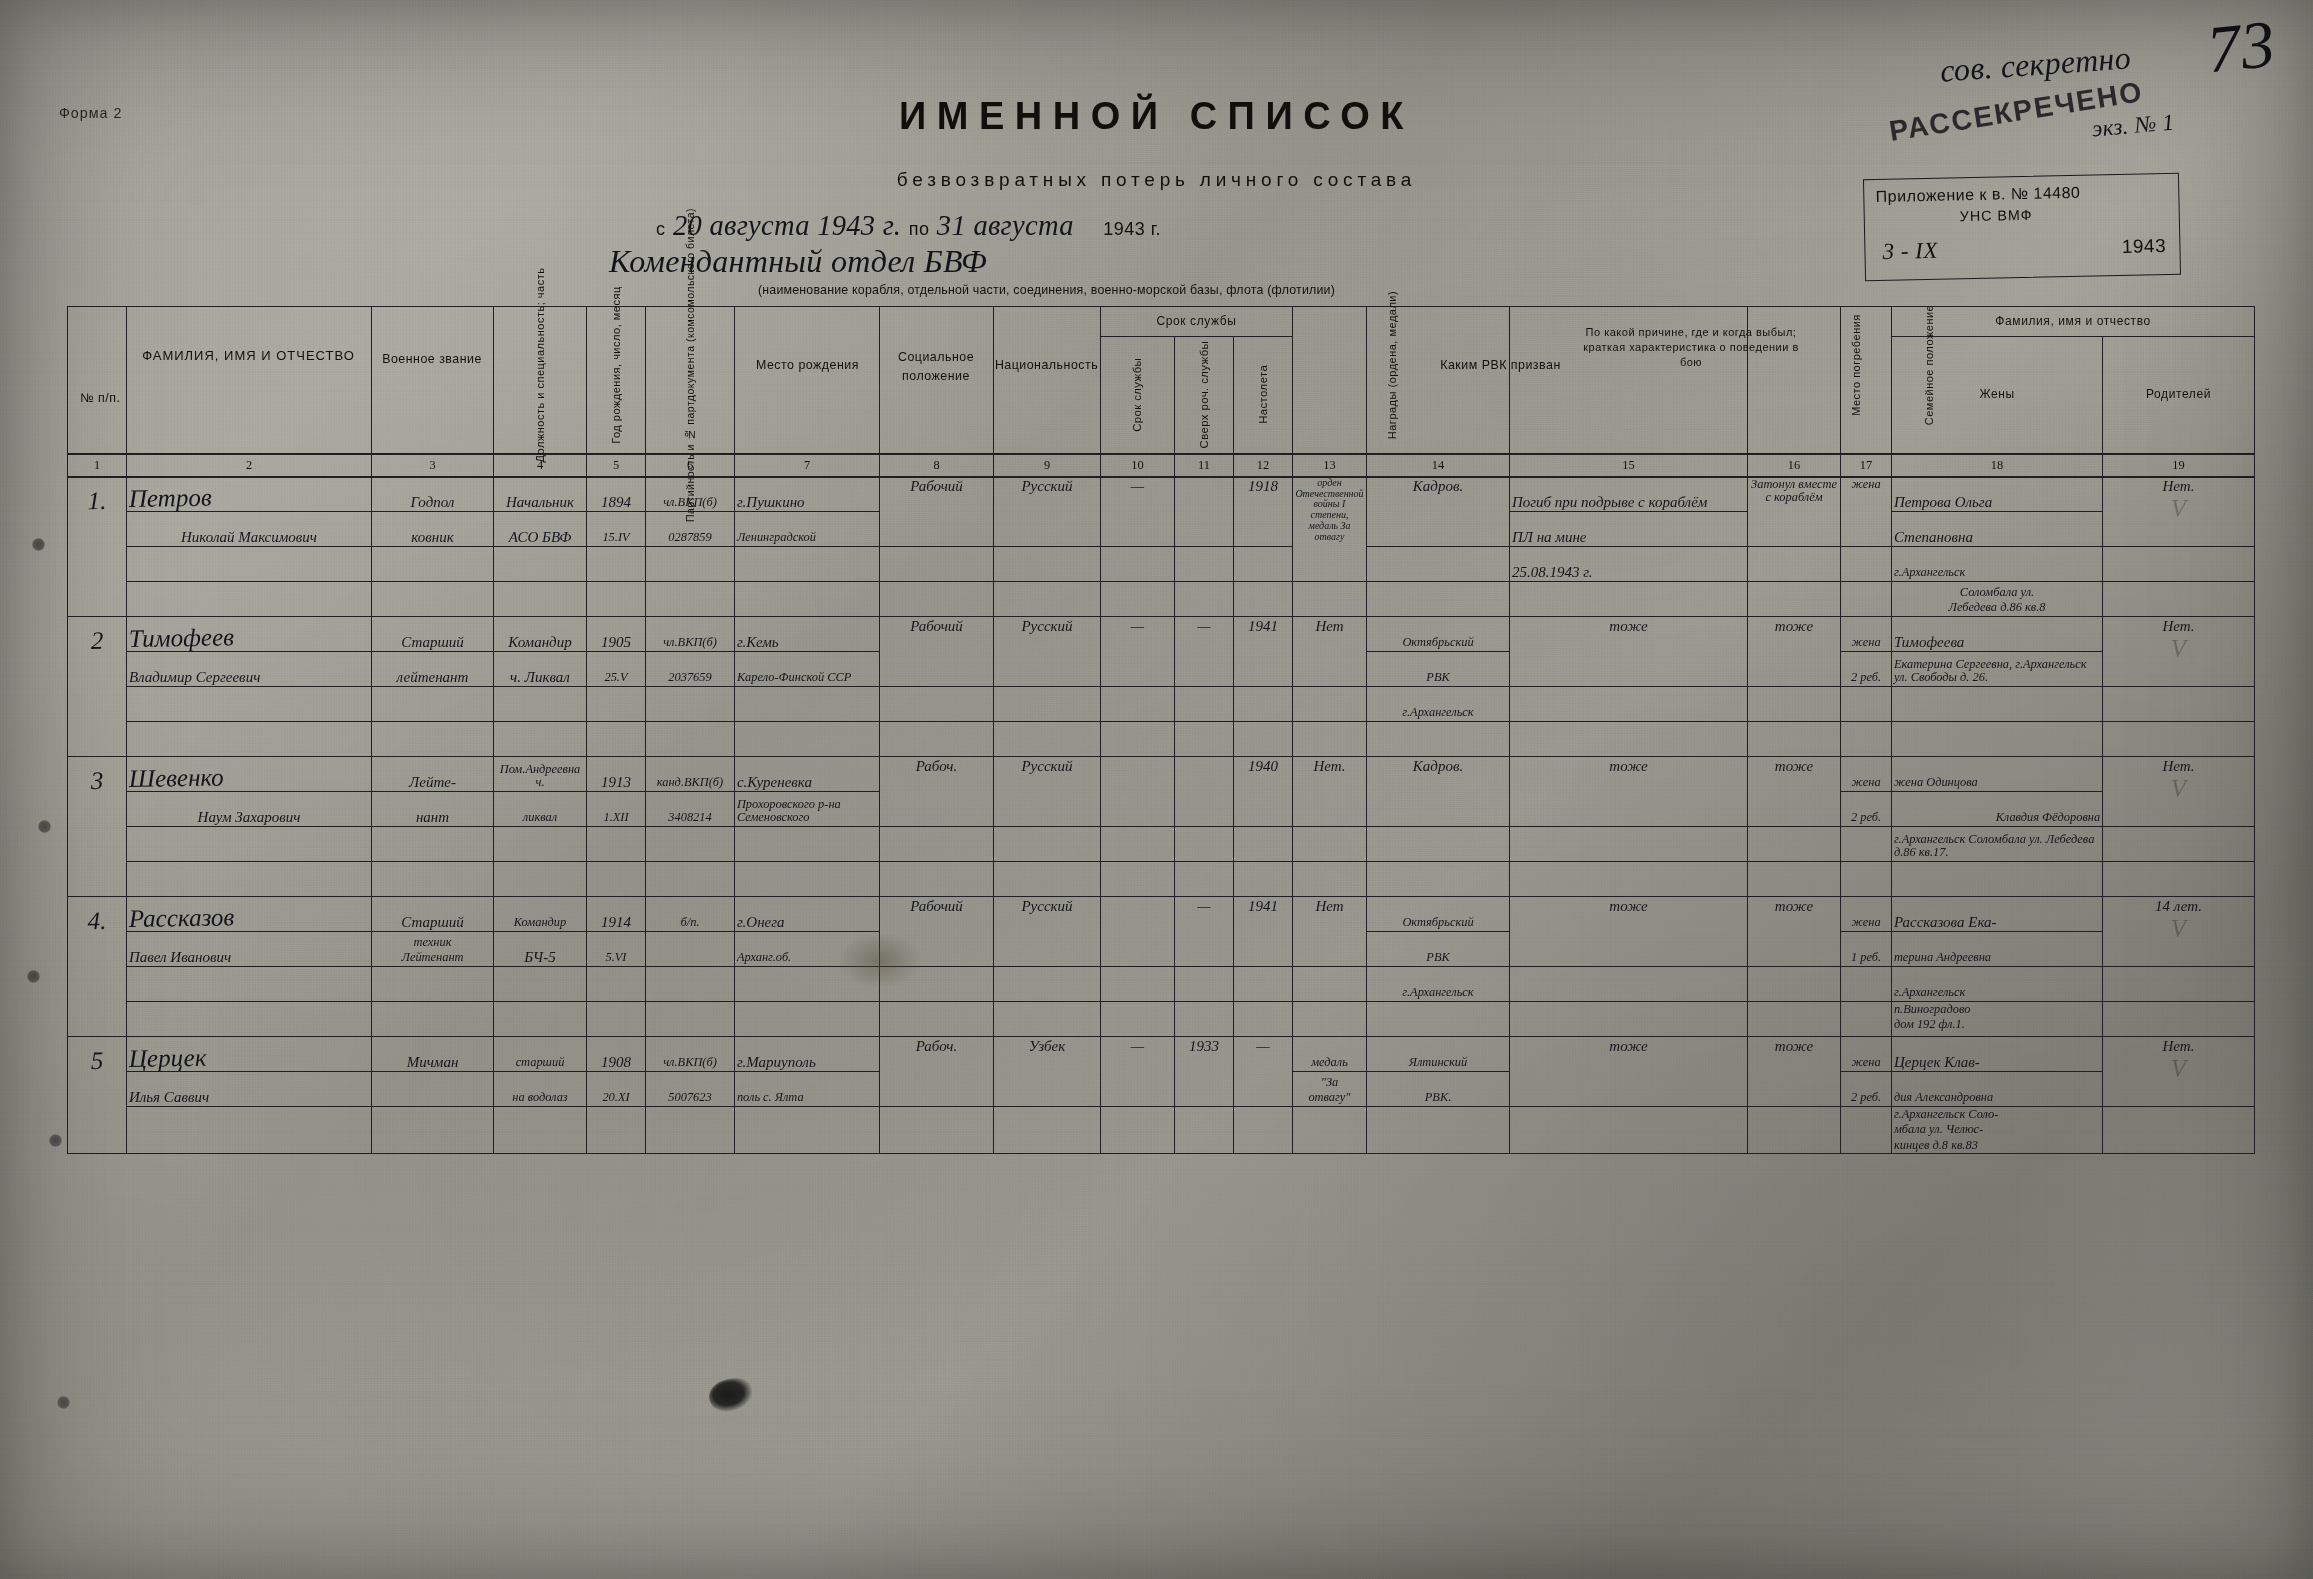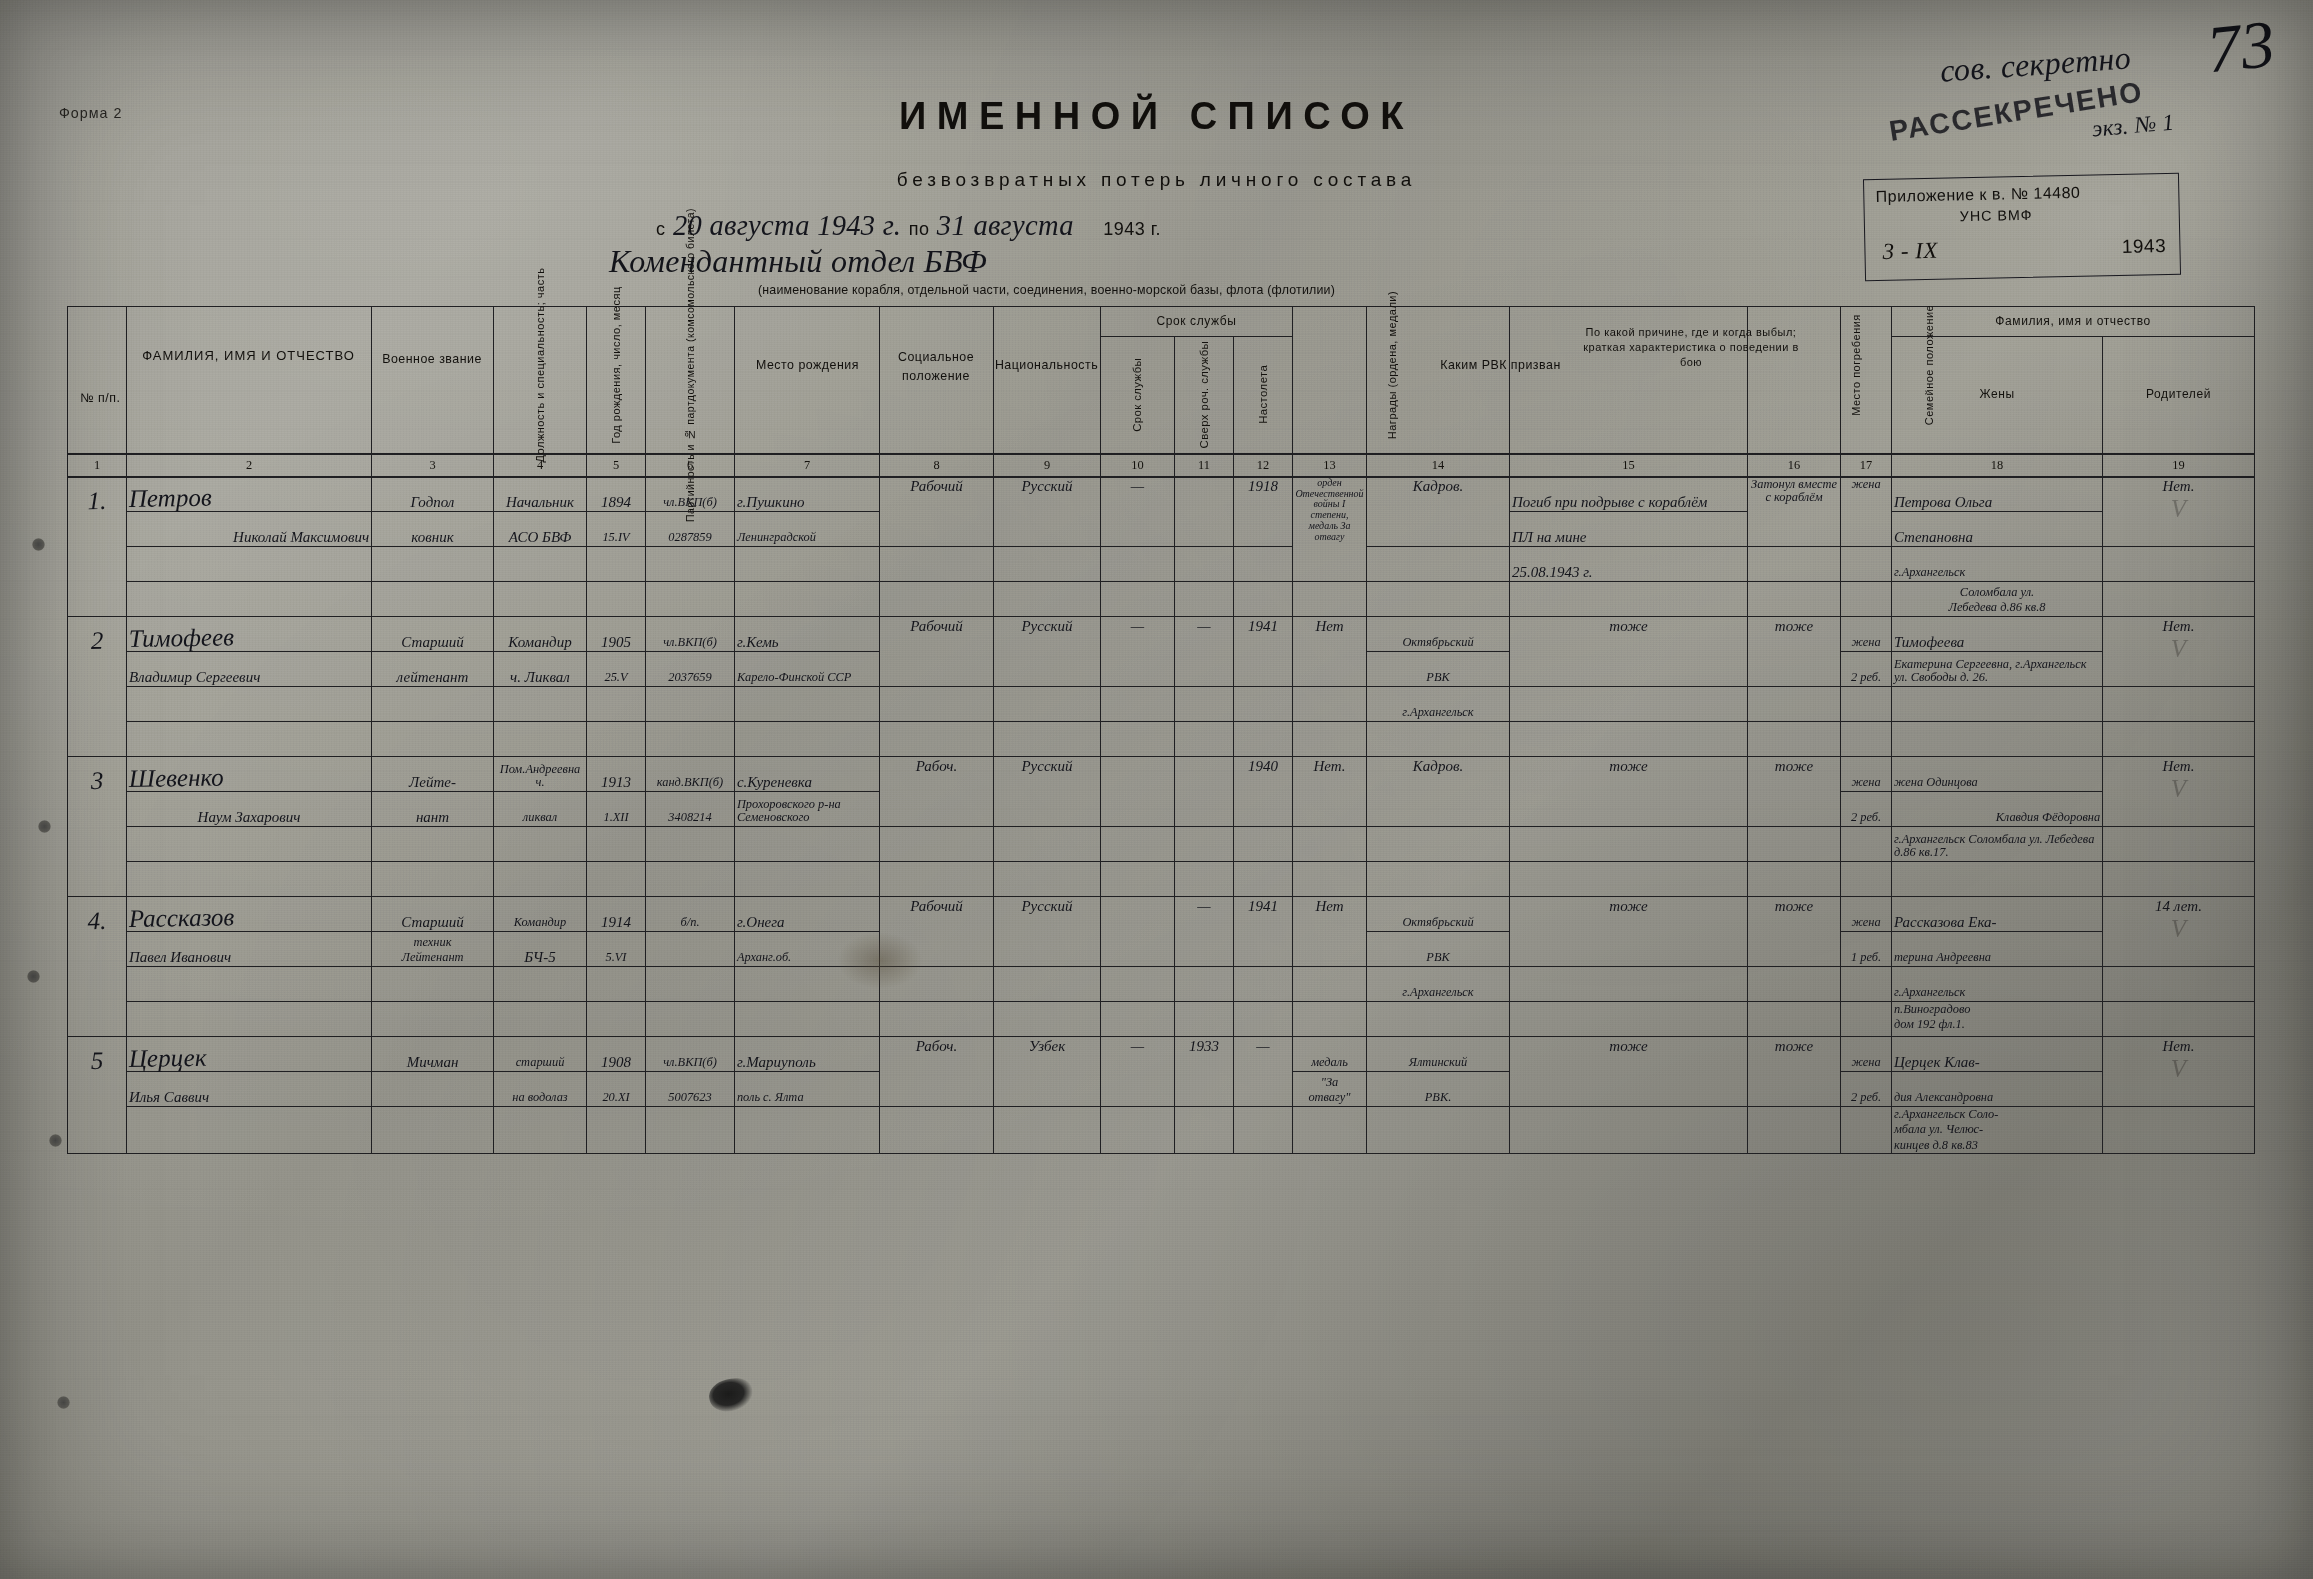--- a/index.html
+++ b/index.html
@@ -505,21 +505,21 @@
             </td>
           <td style="vertical-align:bottom; text-align:left">
               <span class="hw m">Петрова Ольга</span>
             </td>
           <td rowspan="2" style="vertical-align:top">
             <span class="hw m">Нет.</span>
             <span class="check">V</span>
           </td>
         </tr>
         <tr class="data">
-          <td style="vertical-align:bottom; text-align:right">
+          <td style="vertical-align:bottom; text-align:center">
               <span class="hw m">Николай Максимович</span>
             </td>
           <td style="vertical-align:bottom">
               <span class="hw m">ковник</span>
             </td>
           <td style="vertical-align:bottom">
               <span class="hw m">АСО БВФ</span>
             </td>
           <td style="vertical-align:bottom">
               <span class="hw s">15.IV</span>

